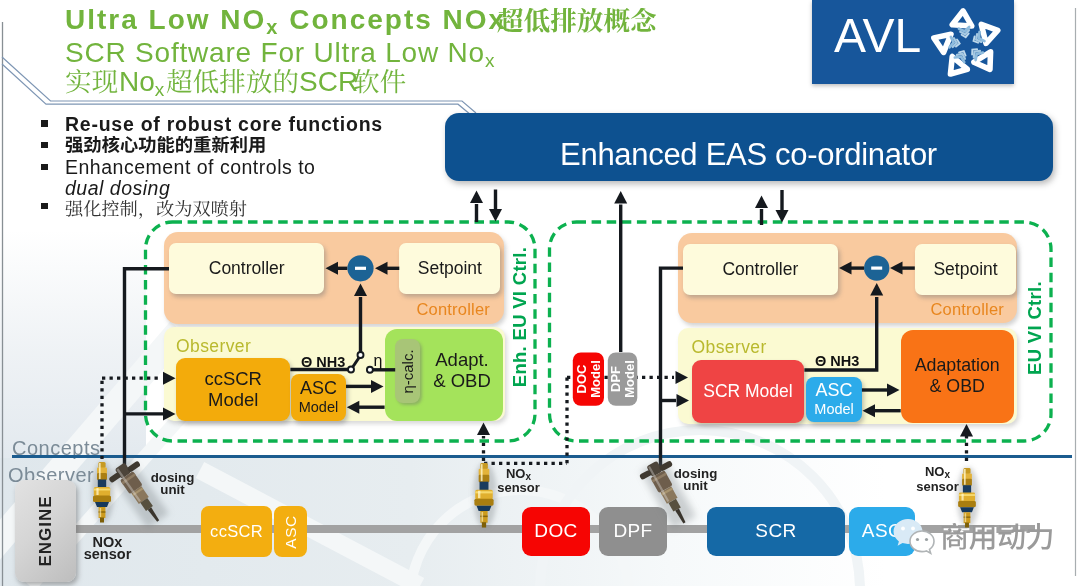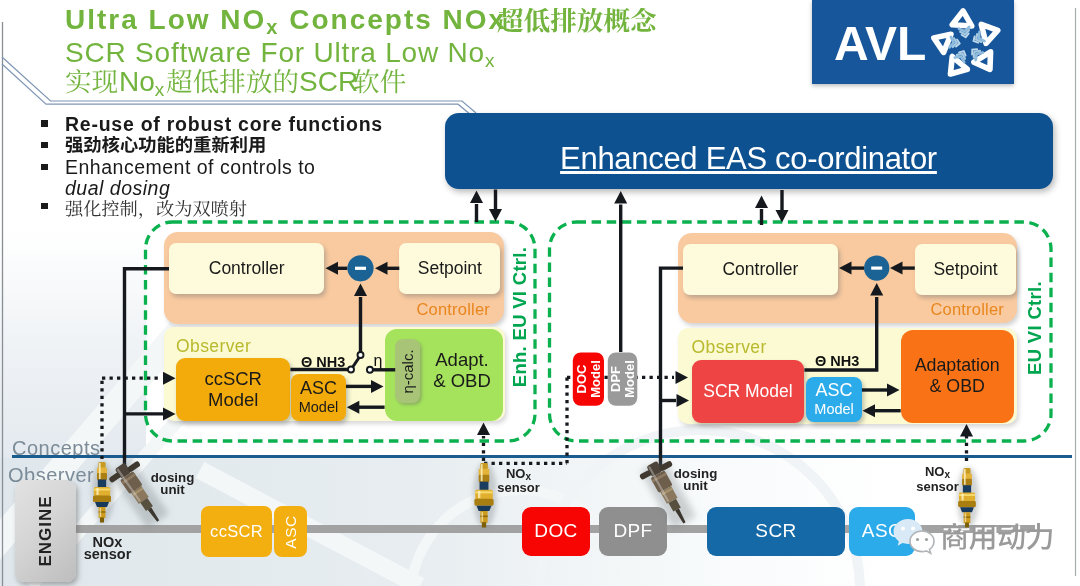--- a/index.html
+++ b/index.html
@@ -49,21 +49,21 @@
       <path transform="translate(79.8,22.3) scale(0.02660,-0.02660)" d="M205 828 193 822C228 780 271 713 282 661C347 612 403 745 205 828ZM438 691 393 634H40L48 604H167C170 353 154 127 38 -67L50 -78C173 64 213 234 227 430H377C369 173 350 44 322 18C312 8 304 6 288 6C270 6 221 10 192 13L191 -4C219 -9 246 -18 257 -27C269 -38 271 -55 271 -74C307 -74 342 -63 367 -38C409 5 431 135 439 423C460 424 472 430 480 438L405 500L368 459H229C231 506 233 554 234 604H496C510 604 519 609 522 620C490 651 438 691 438 691ZM717 814 609 838C584 658 527 485 456 370L471 361C513 404 550 457 582 518C600 399 628 288 673 191C608 92 519 6 397 -65L407 -78C534 -21 629 51 701 137C750 51 816 -23 905 -79C914 -48 937 -33 967 -28L970 -19C869 30 793 99 736 184C814 296 858 431 882 585H940C955 585 964 590 966 601C934 632 880 674 880 674L834 614H626C648 669 666 728 681 791C703 792 714 801 717 814ZM614 585H806C790 458 758 342 702 240C652 331 620 437 598 550Z"></path>
       <path transform="translate(106.4,22.3) scale(0.02660,-0.02660)" d="M545 455 534 448C584 395 644 308 655 240C728 184 786 347 545 455ZM333 813 228 837C219 784 202 712 190 661H157L90 693V-47H101C129 -47 152 -32 152 -24V58H361V-18H370C393 -18 423 -1 424 6V619C444 623 461 631 467 639L388 701L351 661H224C247 701 276 753 296 792C316 792 329 799 333 813ZM361 631V381H152V631ZM152 352H361V87H152ZM706 807 603 837C570 683 507 530 443 431L457 421C512 476 561 549 603 632H847C840 290 825 62 788 25C777 14 769 11 749 11C726 11 654 18 608 23L607 5C648 -2 691 -14 706 -25C721 -36 726 -55 726 -76C774 -76 814 -62 841 -28C889 30 906 253 913 623C936 625 948 630 956 639L877 706L836 661H617C636 701 653 744 668 787C690 786 702 796 706 807Z"></path>
     </svg></div>
 <div class="abs" style="left:299px;top:66.3px;color:#72b43d;font-size:28px;">SCR</div>
 <div class="abs" style="left:353px;top:69px;"><svg width="53" height="28" viewBox="0 0 53 28" fill="#72b43d">
       <path transform="translate(0.0,22.3) scale(0.02660,-0.02660)" d="M302 806 209 835C199 789 182 722 161 652H46L54 623H153C129 545 104 466 83 409C67 404 50 398 39 391L109 334L142 367H247V186C160 170 88 158 47 152L91 64C100 67 109 76 113 88L247 131V-79H257C290 -79 310 -64 310 -59V153C379 177 435 197 482 215L479 230L310 197V367H451C464 367 474 372 476 383C448 411 402 446 402 446L361 397H310V531C334 534 342 543 345 557L250 568V397H144C166 461 193 544 217 623H457C471 623 480 628 483 639C451 668 402 705 402 705L358 652H225C241 703 254 751 263 788C287 785 297 795 302 806ZM733 527 634 553C627 322 602 115 368 -62L382 -80C603 56 662 217 683 384C706 200 760 27 902 -76C909 -38 931 -22 964 -17L967 -5C775 108 714 285 693 493L694 505C718 505 729 515 733 527ZM651 811 546 837C524 693 480 547 427 450L443 441C483 485 518 541 547 604H854C836 555 809 488 789 448L802 441C844 480 904 548 935 592C954 593 966 596 974 602L897 676L853 634H561C582 683 600 735 614 789C636 790 647 798 651 811Z"></path>
       <path transform="translate(26.6,22.3) scale(0.02660,-0.02660)" d="M594 827V606H442C459 647 475 690 488 734C510 733 521 742 525 753L423 785C397 635 343 489 283 392L297 382C347 432 392 499 428 576H594V333H287L295 303H594V-77H607C633 -77 660 -62 660 -52V303H942C956 303 965 308 968 319C935 351 881 393 881 393L833 333H660V576H913C927 576 937 581 939 592C907 624 854 666 854 666L807 606H660V787C686 791 694 801 697 815ZM255 837C206 648 119 458 34 338L48 328C92 371 134 424 172 484V-77H184C209 -77 237 -61 238 -55V540C255 543 264 550 267 559L225 575C261 640 292 711 319 784C341 782 353 791 357 802Z"></path>
     </svg></div>
 
 <div class="abs" style="left:811.5px;top:0;width:202.5px;height:84px;background:#17569b;box-shadow:0 2px 4px rgba(0,0,0,.25);"></div>
-<div class="abs" style="left:834px;top:16px;color:#fff;font-size:48px;font-weight:bold;letter-spacing:0px;">AVL</div>
+<div class="abs" style="left:834px;top:8px;color:#fff;font-size:48px;font-weight:normal;letter-spacing:0px;">AVL</div>
 <svg class="ov" width="1080" height="586">
  <g transform="translate(967,44.5)">
   <g transform="rotate(-82)">
         <path transform="rotate(14 0 -26)" d="M0,-34 L-9.8,-19.5 L9.8,-19.5 Z" fill="none" stroke="#fff" stroke-width="5.6" stroke-linejoin="round"></path>
         <g fill="none" stroke-linecap="round">
           <path d="M-3.6,-10.6 L0,-7.4 L3.6,-10.6" stroke="#bdd8ea" stroke-width="1.9"></path>
           <path d="M-4.4,-13.8 L0,-10.4 L4.4,-13.8" stroke="#a6c9e2" stroke-width="2.3"></path>
           <path d="M-5.2,-17 L0,-13.5 L5.2,-17" stroke="#8fbcdd" stroke-width="2.7"></path>
         </g>
       </g>  
@@ -128,21 +128,21 @@
       <path transform="translate(36.4,15.3) scale(0.01820,-0.01820)" d="M637 558 549 603C500 498 427 403 361 347L374 334C454 378 536 452 597 545C618 540 631 547 637 558ZM571 838 560 830C595 796 633 735 637 686C700 635 762 770 571 838ZM430 714 412 715C418 668 399 608 378 585C359 569 349 547 360 529C375 507 409 514 424 534C440 554 449 591 445 639H855L822 521C790 544 748 568 694 591L683 582C742 526 826 433 857 368C918 334 953 423 825 519L836 514C862 543 906 597 929 628C948 629 959 631 967 638L893 710L852 669H441C438 683 435 698 430 714ZM821 370 773 311H407L415 281H612V-9H329L337 -39H937C952 -39 961 -34 964 -23C930 8 877 50 877 50L829 -9H677V281H881C895 281 905 286 908 297C875 328 821 370 821 370ZM310 667 269 613H245V801C269 804 279 813 282 827L182 838V613H40L48 583H182V370C115 344 60 323 28 314L66 232C75 236 82 247 85 259L182 313V29C182 14 177 8 158 8C138 8 39 16 39 16V-1C83 -6 108 -14 123 -26C136 -38 141 -56 144 -76C235 -67 245 -32 245 21V350L390 437L384 452L245 395V583H359C373 583 383 588 385 599C357 629 310 667 310 667Z"></path>
       <path transform="translate(54.6,15.3) scale(0.01820,-0.01820)" d="M669 752V125H681C703 125 730 138 730 148V715C754 718 763 728 766 742ZM848 819V23C848 8 843 2 826 2C807 2 712 9 712 9V-7C754 -12 778 -20 791 -30C805 -42 810 -58 812 -78C900 -69 910 -36 910 17V781C934 784 944 794 947 808ZM95 356V-13H104C130 -13 156 2 156 8V326H293V-77H305C329 -77 356 -62 356 -52V326H494V90C494 78 491 73 479 73C465 73 411 78 411 78V62C438 57 453 50 462 41C471 30 475 11 476 -8C548 1 557 31 557 83V314C577 317 594 326 600 333L517 394L484 356H356V476H603C617 476 627 481 629 492C597 522 545 563 545 563L499 505H356V640H569C583 640 594 645 596 656C564 686 512 727 512 727L467 669H356V795C381 799 389 809 391 823L293 834V669H172C188 697 202 726 214 757C235 756 246 764 250 776L153 805C131 706 94 606 54 541L69 531C100 560 130 598 156 640H293V505H32L40 476H293V356H162L95 386Z"></path>
       <path transform="translate(72.8,15.3) scale(0.01820,-0.01820)" d="M180 -26C139 -11 90 6 90 57C90 89 114 118 155 118C202 118 229 78 229 24C229 -50 196 -146 92 -196L76 -171C153 -128 176 -69 180 -26Z"></path>
       <path transform="translate(91.0,15.3) scale(0.01820,-0.01820)" d="M83 509V112C83 94 79 88 51 75L93 -14C101 -10 113 0 119 16C251 91 369 165 437 205L431 219C325 174 220 131 146 102V410L147 440H334V394H344C366 394 397 410 398 417V692C418 696 434 703 440 711L361 772L324 732H54L63 703H334V469H160ZM693 812 584 840C545 632 463 438 369 313L384 302C438 352 488 415 530 488C553 377 584 275 633 187C554 86 444 3 294 -62L301 -76C459 -24 576 47 663 138C720 54 795 -17 898 -69C908 -39 930 -22 960 -17L963 -7C851 38 766 102 701 181C787 287 838 417 866 569H943C957 569 966 574 969 585C937 616 883 658 883 658L836 598H586C613 658 636 723 655 791C678 791 689 801 693 812ZM573 569H789C769 441 729 329 665 231C609 314 572 410 547 517Z"></path>
       <path transform="translate(109.2,15.3) scale(0.01820,-0.01820)" d="M549 417 537 410C583 355 635 265 641 195C713 132 779 297 549 417ZM183 801 172 793C218 749 275 673 286 613C358 559 414 714 183 801ZM542 798C567 801 575 812 577 826L468 837C468 746 468 654 458 563H67L76 534H454C425 322 333 116 43 -55L56 -73C395 93 493 314 525 534H838C826 288 803 59 762 22C749 10 740 9 716 9C690 9 592 17 534 24L533 6C584 -2 643 -14 663 -27C680 -38 685 -55 685 -74C740 -74 783 -61 813 -28C866 27 894 258 904 525C927 527 939 533 947 540L868 607L828 563H528C538 643 540 722 542 798Z"></path>
       <path transform="translate(127.4,15.3) scale(0.01820,-0.01820)" d="M119 595 105 585C178 522 242 439 293 354C239 193 156 44 34 -68L49 -80C184 18 273 145 333 283C368 215 393 150 405 98C443 10 507 65 449 203C428 248 399 299 360 353C401 469 425 591 441 710C462 713 472 714 479 724L405 793L365 751H52L61 721H372C360 618 341 514 312 414C260 475 196 537 119 595ZM671 229C599 111 501 9 373 -69L385 -82C522 -16 624 70 700 170C755 69 825 -15 910 -79C918 -52 943 -34 973 -32L976 -22C879 39 800 121 737 222C832 367 881 536 911 709C934 711 944 714 952 723L876 794L833 751H485L494 721H553C570 532 609 367 671 229ZM702 284C639 407 597 554 578 721H840C816 566 773 416 702 284Z"></path>
       <path transform="translate(145.6,15.3) scale(0.01820,-0.01820)" d="M703 318 607 344C602 135 582 28 291 -58L301 -78C634 -3 650 114 666 298C688 298 699 307 703 318ZM664 117 656 105C736 65 849 -12 894 -71C977 -97 979 62 664 117ZM137 234V712H255V234ZM137 105V204H255V129H263C285 129 313 145 314 152V701C334 705 350 712 357 720L280 781L245 742H143L79 773V82H89C117 82 137 98 137 105ZM466 110V395H800V102H809C829 102 858 116 860 123V387C877 390 892 397 898 404L825 461L791 425H471L403 456V89H413C439 89 466 104 466 110ZM898 609 857 555H806V624C829 627 838 636 841 650L746 660V555H525V624C548 627 557 636 560 650L465 660V555H334L342 525H465V454H477C499 454 525 467 525 474V525H746V455H758C780 455 806 468 806 475V525H948C962 525 970 530 973 541C945 571 898 609 898 609ZM840 791 796 735H672V800C697 804 707 813 710 828L611 838V735H375L383 706H611V597H622C646 597 672 608 672 616V706H896C910 706 919 711 922 722C890 752 840 791 840 791Z"></path>
       <path transform="translate(163.8,15.3) scale(0.01820,-0.01820)" d="M553 461 540 456C576 398 613 307 611 237C675 173 747 330 553 461ZM127 739V301H46L55 272H315C255 156 158 47 35 -29L45 -44C201 30 324 137 394 272H397V20C397 5 393 -1 373 -1C352 -1 253 7 253 7V-9C297 -15 322 -24 337 -35C350 -44 355 -62 358 -80C448 -71 458 -39 458 13V664C479 668 496 676 503 683L421 746L389 707H282C299 735 320 770 334 796C355 798 367 806 370 821L264 837C260 799 251 744 244 707H200ZM397 301H187V418H397ZM894 637 851 578H826V787C850 790 860 799 863 813L761 825V578H485L493 548H761V26C761 9 756 4 736 4C714 4 604 12 604 12V-3C652 -9 679 -18 695 -30C709 -40 716 -58 719 -79C814 -69 826 -34 826 19V548H948C962 548 971 553 974 564C943 595 894 637 894 637ZM397 448H187V549H397ZM397 579H187V677H397Z"></path>
     </svg></div>
 
-<div class="box" style="left:444.5px;top:112.8px;width:608px;height:76px;background:#0d5190;border-radius:14px;box-shadow:2px 3px 6px rgba(80,80,80,.4);color:#fff;font-size:31px;letter-spacing:-0.3px;padding-top:16px;box-sizing:border-box;text-decoration:underline;">Enhanced EAS co-ordinator</div>
+<div class="box" style="left:444.5px;top:112.8px;width:608px;height:68px;background:#0d5190;border-radius:14px;box-shadow:2px 3px 6px rgba(80,80,80,.4);color:#fff;font-size:31px;letter-spacing:-0.3px;padding-top:16px;box-sizing:border-box;">Enhanced EAS co-ordinator</div>
 <svg class="ov" width="1080" height="586">
  <rect x="145.5" y="222" width="389.5" height="219" rx="27" fill="none" stroke="#0cb14f" stroke-width="3.3" stroke-dasharray="9.5 5.6"></rect>
  <rect x="549.5" y="222" width="501.5" height="219" rx="27" fill="none" stroke="#0cb14f" stroke-width="3.3" stroke-dasharray="9.5 5.6"></rect>
  <text x="0" y="0" transform="translate(525.5,317) rotate(-90)" text-anchor="middle" fill="#00a550" font-size="18.5" font-weight="bold" font-family="Liberation Sans" letter-spacing=".3">Enh. EU VI Ctrl.</text>
  <text x="0" y="0" transform="translate(1041,328) rotate(-90)" text-anchor="middle" fill="#00a550" font-size="18.5" font-weight="bold" font-family="Liberation Sans" letter-spacing=".3">EU VI Ctrl.</text>
 </svg>
 
 <div class="abs" style="left:164px;top:232px;width:340px;height:92px;background:#f9ca9f;border-radius:14px;box-shadow:2px 3px 4px rgba(130,130,130,.35);"></div>
 <div class="box" style="left:169px;top:243.3px;width:155.4px;height:50.7px;background:#fefbdc;border-radius:7px;box-shadow:2px 3px 4px rgba(120,120,120,.45);font-size:17.5px;color:#1a1a1a;letter-spacing:0px;">Controller</div>
 <div class="box" style="left:399.3px;top:243.3px;width:101.1px;height:50.7px;background:#fefbdc;border-radius:7px;box-shadow:2px 3px 4px rgba(120,120,120,.45);font-size:17.5px;color:#1a1a1a;letter-spacing:0px;">Setpoint</div>

